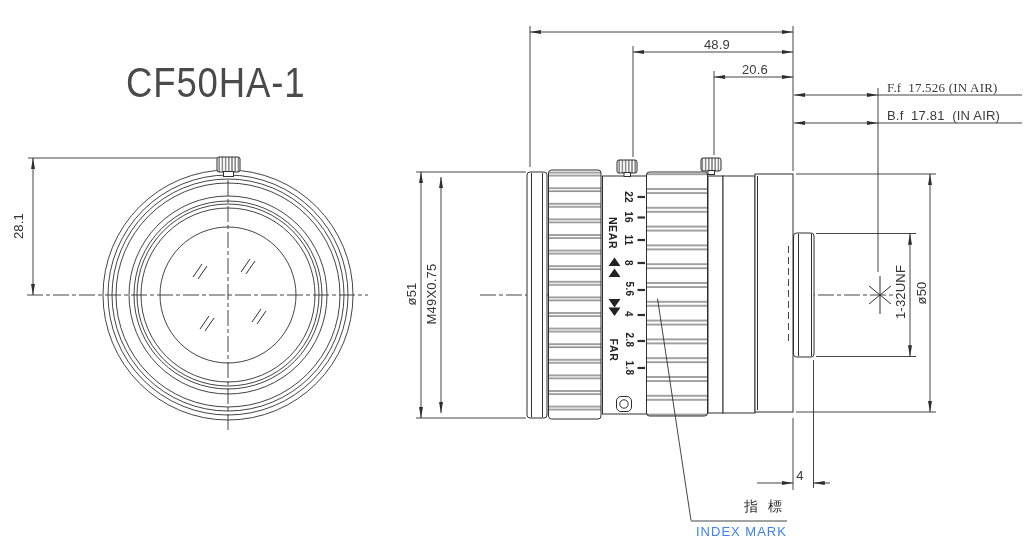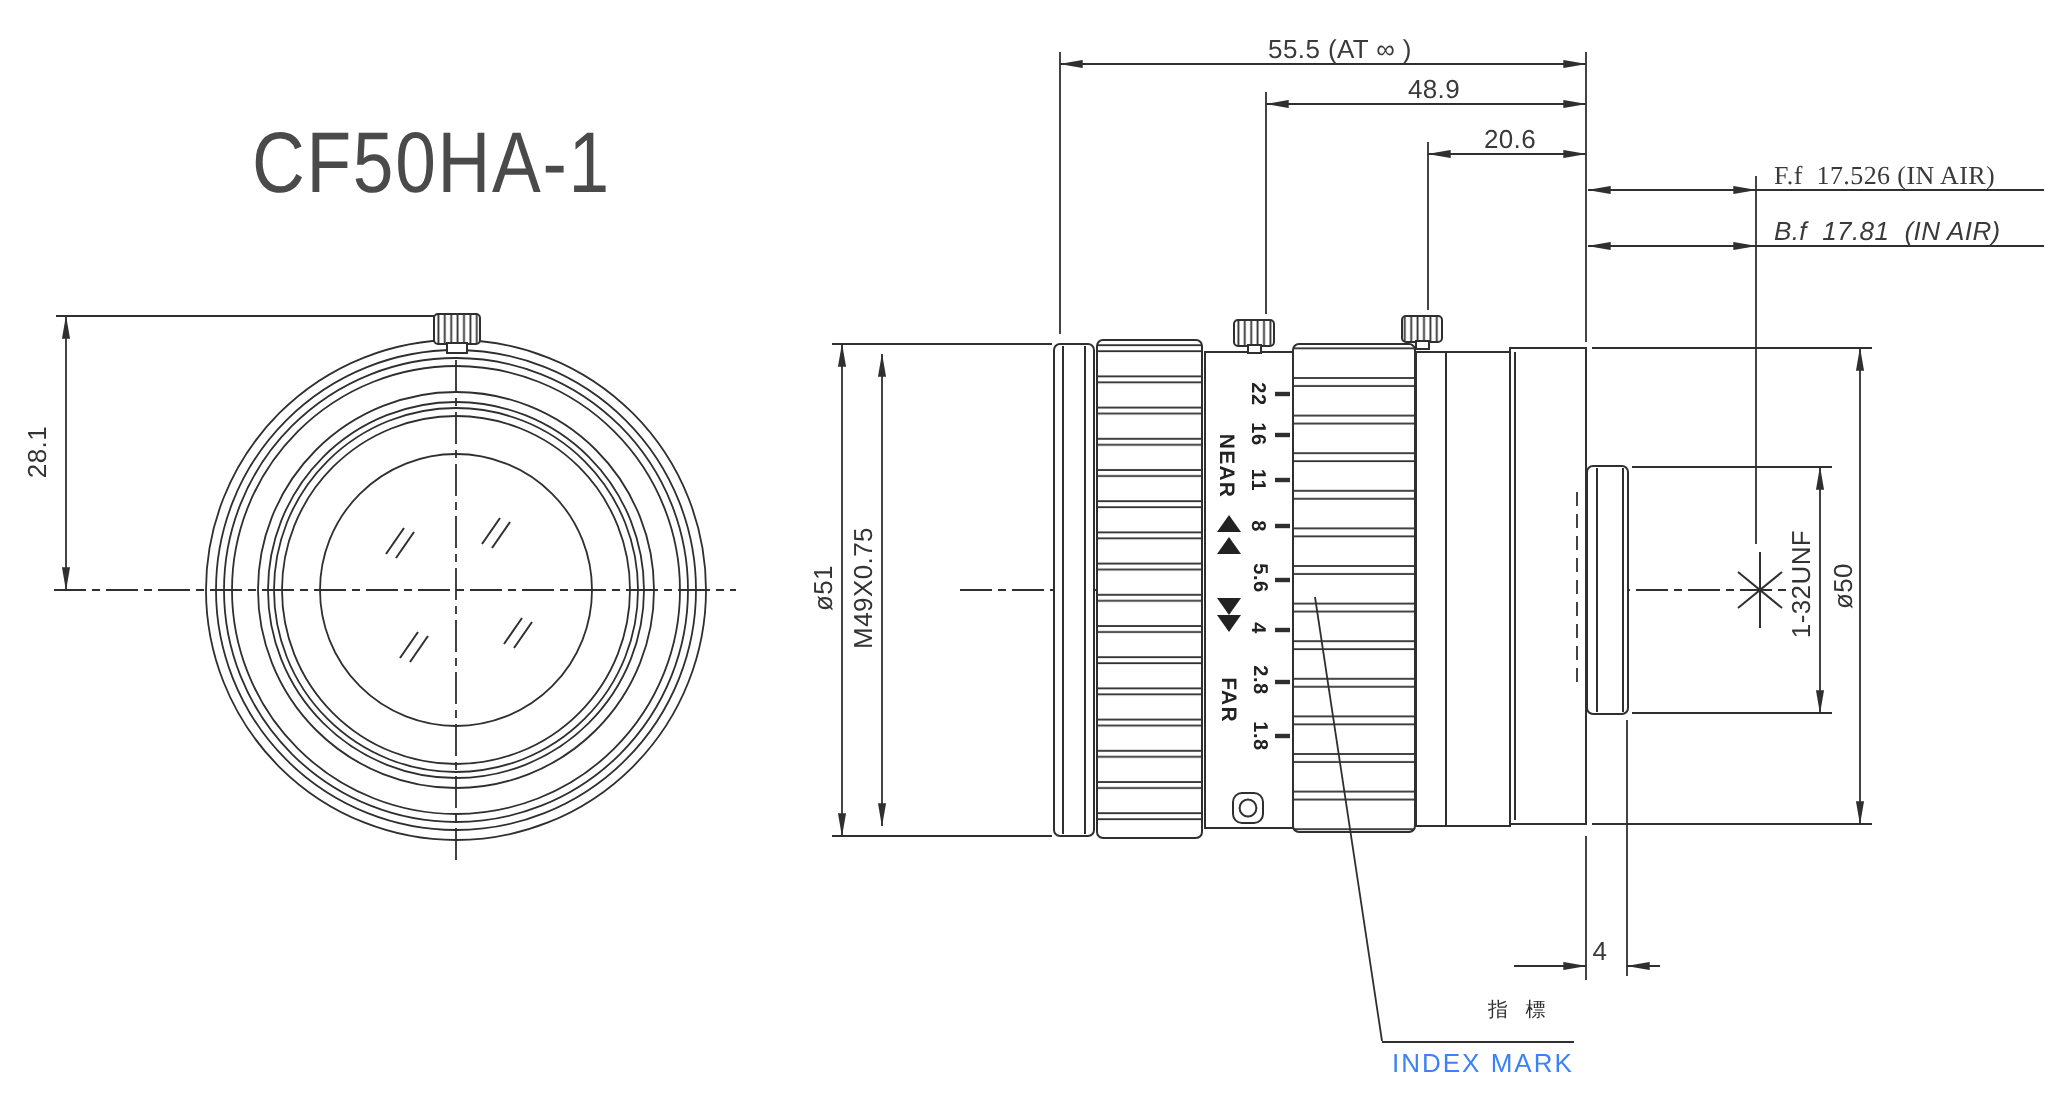--- a/index.html
+++ b/index.html
@@ -13,21 +13,21 @@
   .ctr{text-align:center;}
   .rotccw{transform:rotate(-90deg);}
   .rotcw{transform:rotate(90deg);}
   .vtext{position:absolute;height:16px;line-height:16px;text-align:center;white-space:pre;}
   .fscale{font-size:10px;font-weight:700;letter-spacing:0.3px;color:#222;}
   .nearfar{font-size:10.5px;font-weight:700;letter-spacing:0.6px;color:#222;}
   #title{
     left:126px;top:58px;font-size:43px;font-weight:400;color:#4a4a4a;
     letter-spacing:1px;transform:scaleX(0.85);transform-origin:left top;
   }
-  #jp-label{font-size:10px;letter-spacing:3px;color:#2f2f2f;}
+  #jp-label{font-size:14px;letter-spacing:3px;color:#2f2f2f;}
   #en-label{font-size:13px;letter-spacing:1px;color:#3b82f6;}
 </style>
 </head>
 <body>
 
 <div id="canvas">
 
   <svg id="drawing" width="1024" height="560" viewBox="0 0 1024 560">
     <defs>
       <marker id="arr" viewBox="0 0 13 4.5" refX="12.6" refY="2.25" markerWidth="13" markerHeight="4.5" orient="auto-start-reverse">
@@ -196,26 +196,25 @@
       <line x1="910" y1="233.5" x2="910" y2="356.5" marker-start="url(#arr)" marker-end="url(#arr)"></line>
       <line x1="930" y1="174" x2="930" y2="412" marker-start="url(#arr)" marker-end="url(#arr)"></line>
 
       <line x1="757" y1="483" x2="793" y2="483" marker-end="url(#arr)"></line>
       <line x1="830" y1="483" x2="813.5" y2="483" marker-end="url(#arr)"></line>
     </g>
   </svg>
 
   <div id="title" class="txt">CF50HA-1</div>
 
-  <div class="txt dimtxt ctr" style="left:570px;top:17px;width:200px;">55.5 (AT ∞ )</div>
   <div class="txt dimtxt ctr" style="left:667px;top:37px;width:100px;">48.9</div>
   <div class="txt dimtxt ctr" style="left:705px;top:62px;width:100px;">20.6</div>
 
   <div class="txt dimtxt" style="left:887px;top:80px;font-family:Liberation Serif, serif;">F.f  17.526 (IN AIR)</div>
-  <div class="txt dimtxt" style="left:887px;top:108px;font-style:italic;">B.f  17.81  (IN AIR)</div>
+  <div class="txt dimtxt" style="left:887px;top:108px;">B.f  17.81  (IN AIR)</div>
 
   <div class="vtext dimtxt rotccw" style="left:390px;top:286px;width:44px;">ø51</div>
   <div class="vtext dimtxt rotccw" style="left:387px;top:286px;width:90px;">M49X0.75</div>
 
   <div class="vtext dimtxt rotccw" style="left:863px;top:284px;width:76px;">1-32UNF</div>
   <div class="vtext dimtxt rotccw" style="left:900px;top:285px;width:44px;">ø50</div>
   <div class="txt dimtxt ctr" style="left:789px;top:468px;width:22px;">4</div>
 
   <div class="vtext dimtxt rotccw" style="left:-3px;top:218px;width:44px;">28.1</div>
 

